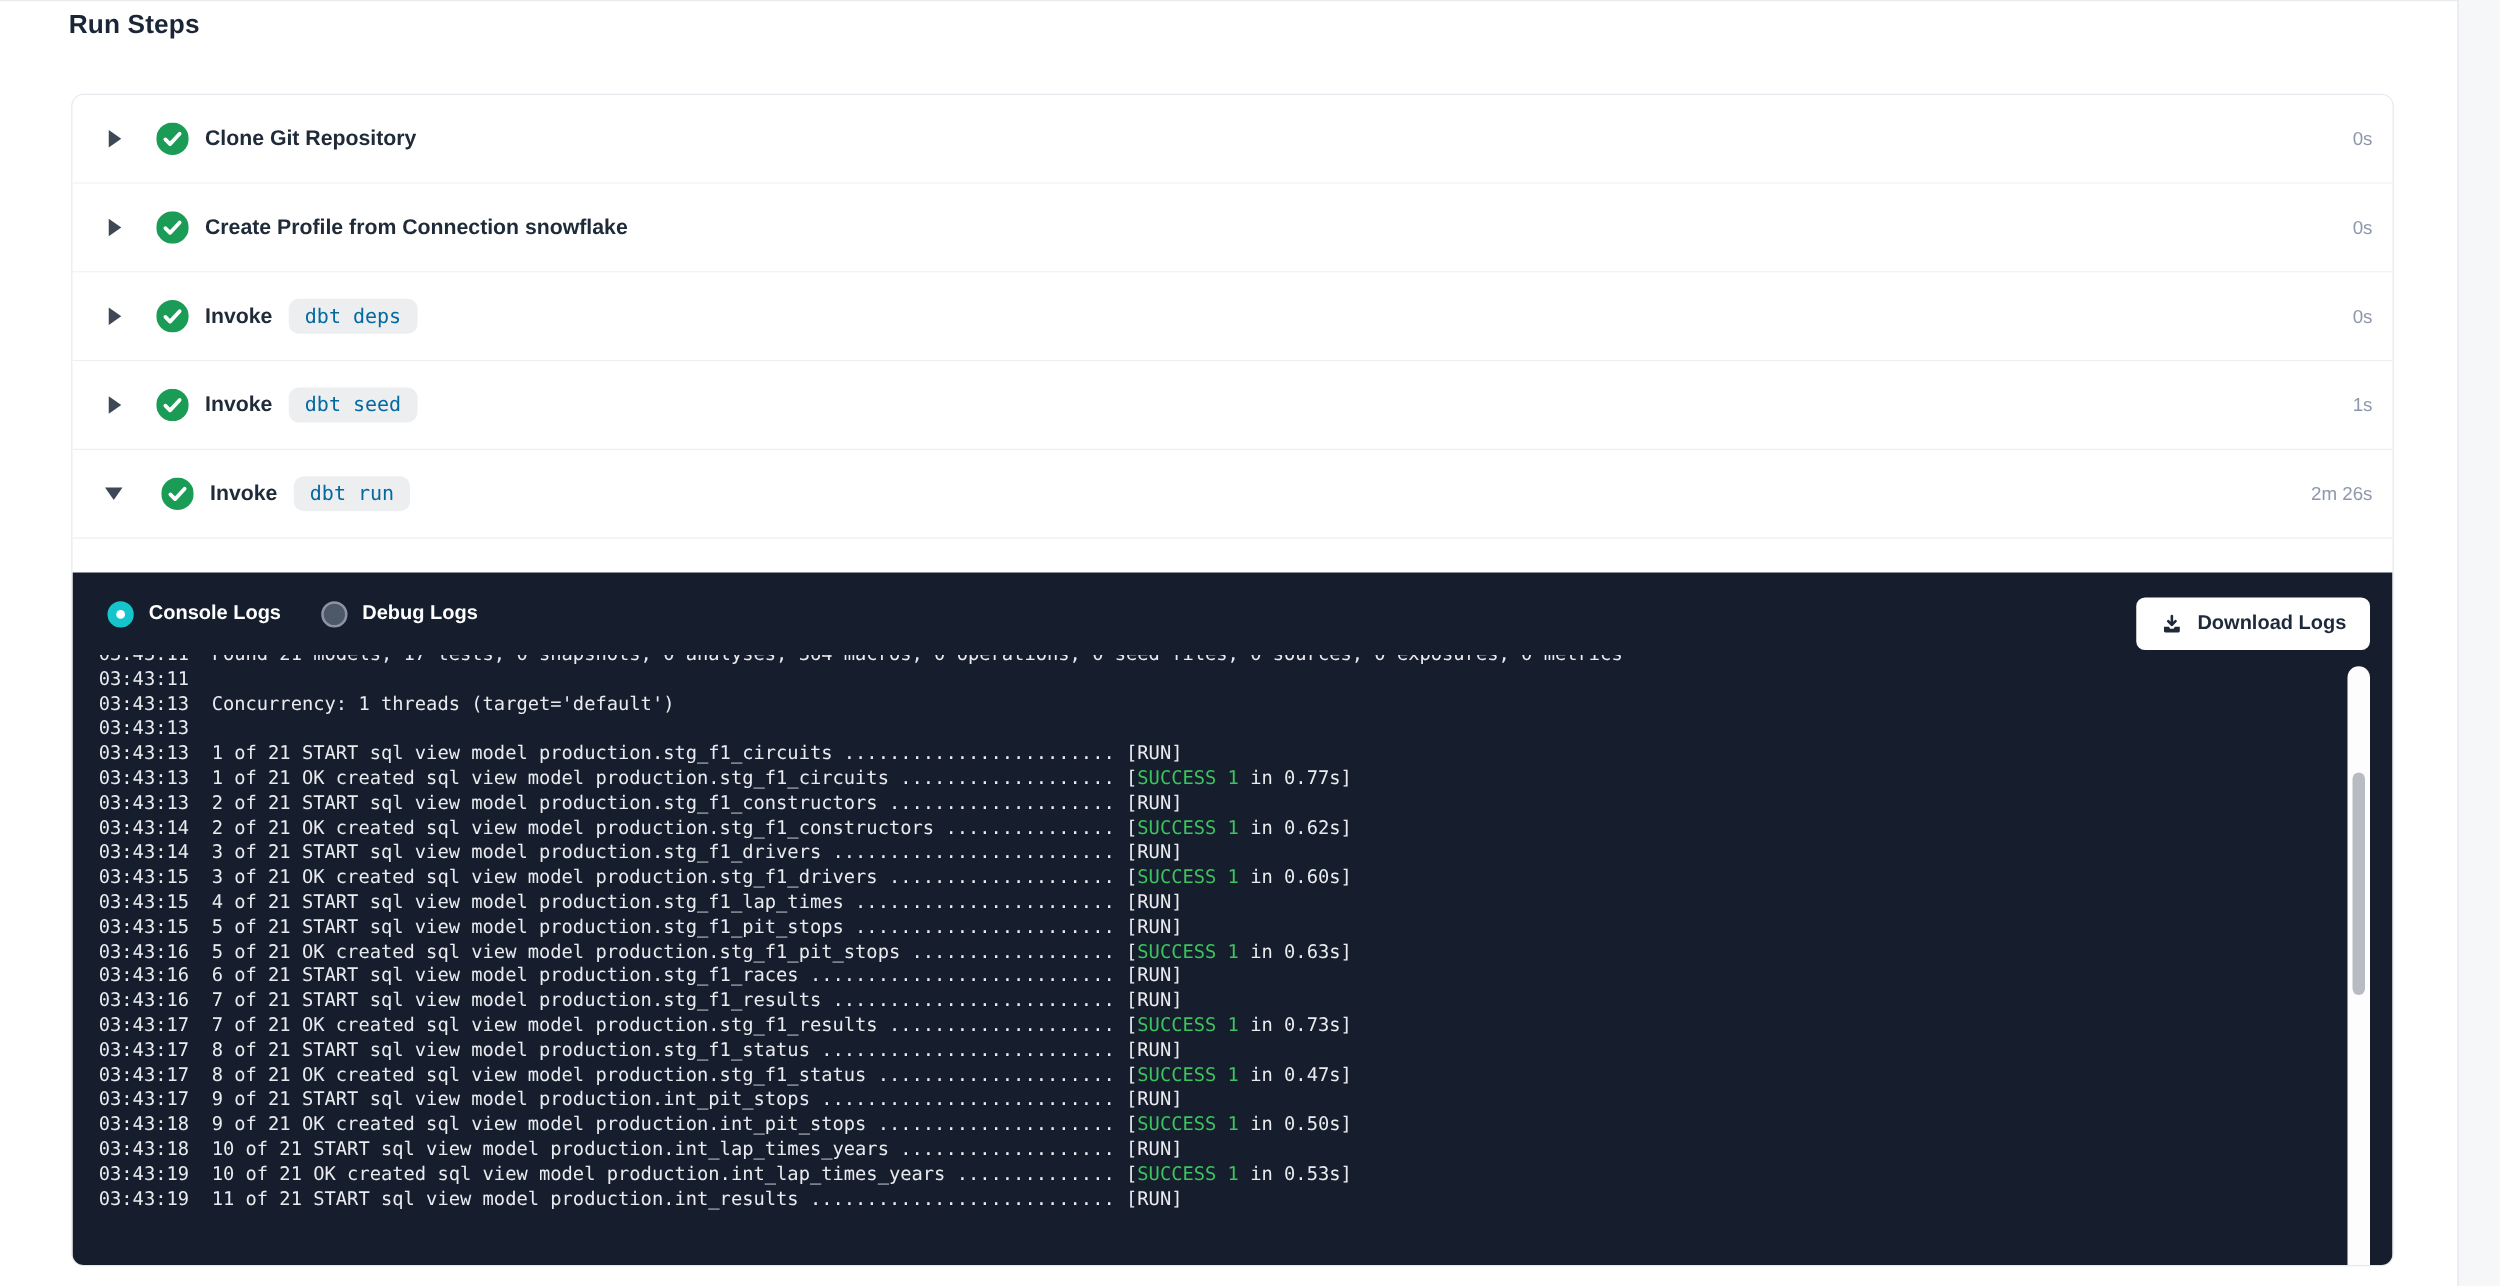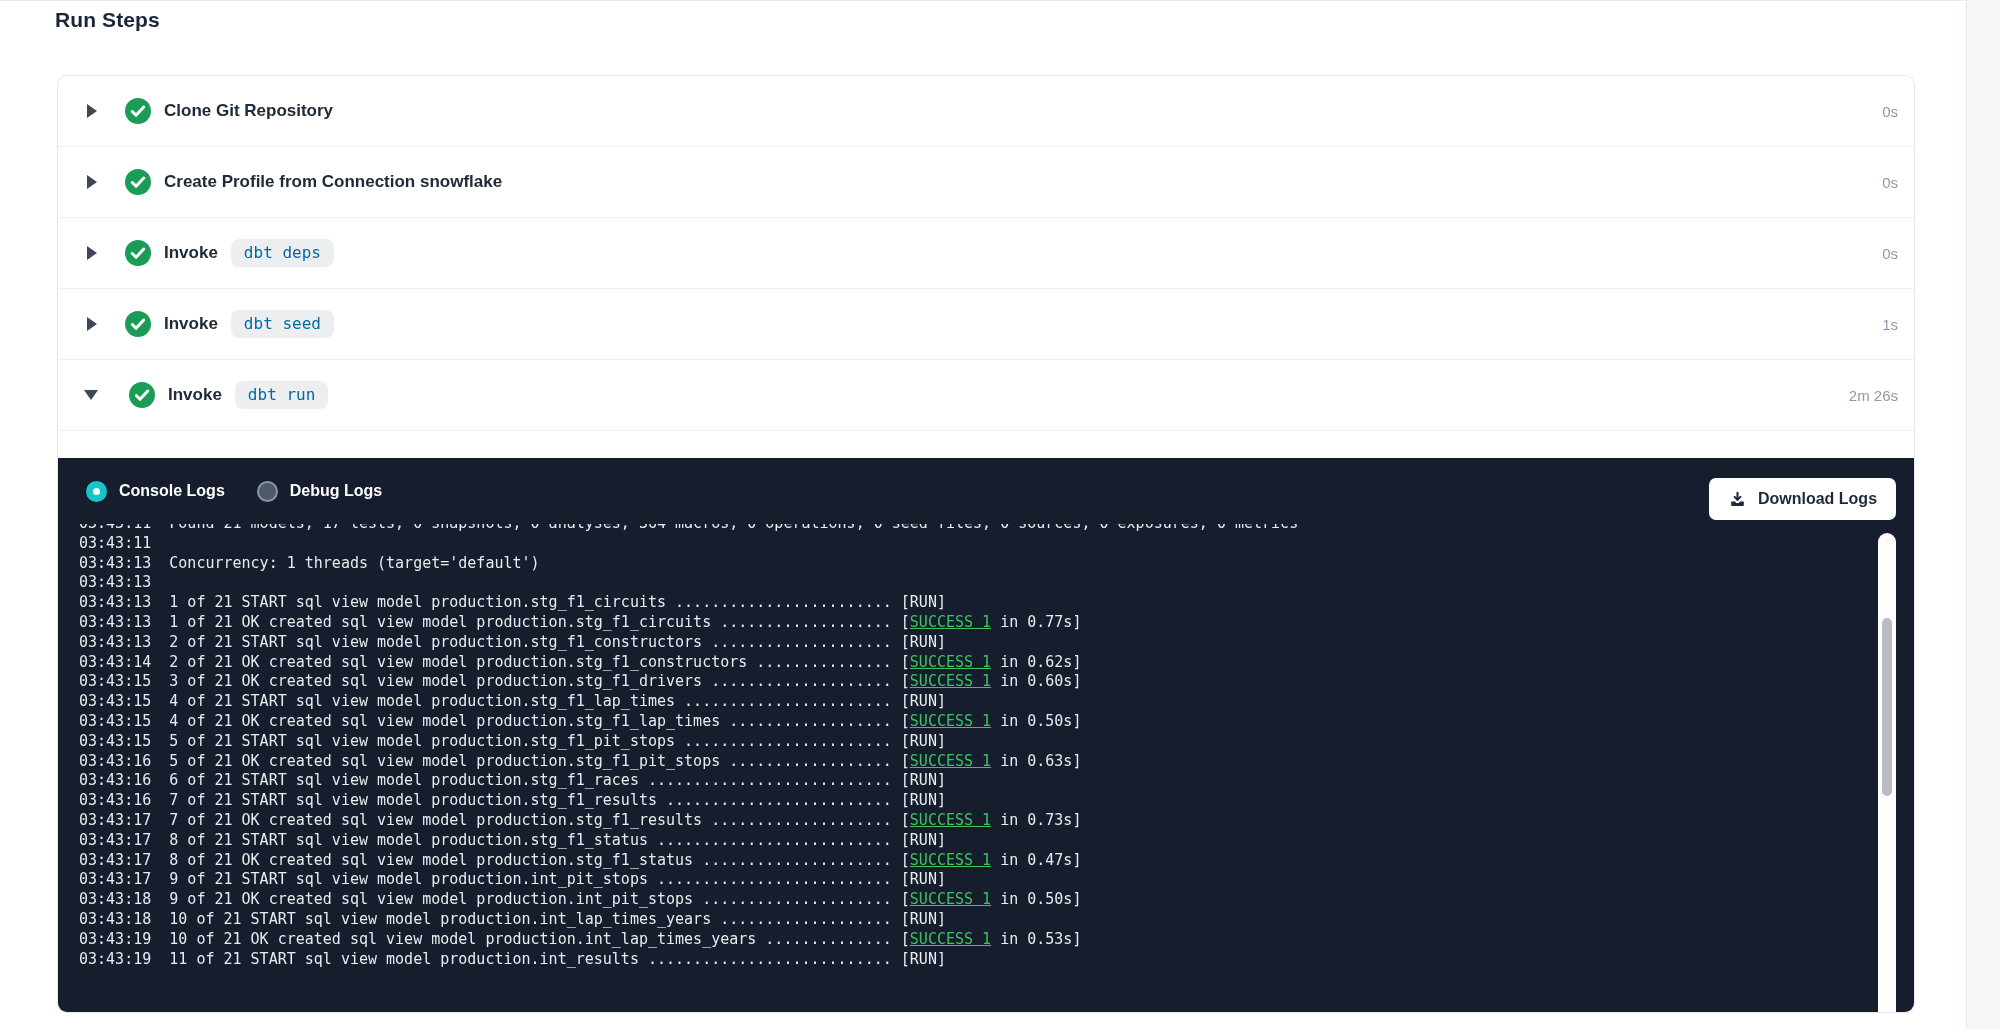--- a/index.html
+++ b/index.html
@@ -45,21 +45,21 @@
   .download-btn { position: absolute; top: 20px; right: 18px; height: 42px; width: 187px;
     background: #ffffff; border: none; border-radius: 7px; display: flex; align-items: center;
     justify-content: center; column-gap: 11px; cursor: pointer; }
   .download-btn span { font-size: 16px; font-weight: 700; color: #1e2a3a;
     font-family: "Liberation Sans", sans-serif; }
 
   .log-scroller { position: absolute; top: 66px; left: 0; right: 40px; bottom: 0; overflow: hidden; }
   .log-content { margin-top: -10px; padding-left: 21px; }
   .log-line { white-space: pre; font-family: "DejaVu Sans Mono", monospace; font-size: 15px;
     line-height: 19.8px; color: #e9ebee; }
-  .log-line .green { color: #3cc45e; text-decoration: underline; }
+  .log-line .green { color: #3cc45e; }
 
   .log-scrollbar-track { position: absolute; right: 18px; top: 75px; width: 18px; height: 492px;
     background: #fdfdfd; border-radius: 9px; }
   .log-scrollbar-thumb { position: absolute; left: 4px; top: 85px; width: 10px; height: 178px;
     background: #b8bcc2; border-radius: 5px; }
 </style>
 </head>
 <body>
 
 <div class="top-hairline"></div>
@@ -149,23 +149,23 @@
     <div class="log-scroller">
       <div class="log-content" id="log-lines">
           <div class="log-line"><span>03:43:11</span><span>  Found 21 models, 17 tests, 0 snapshots, 0 analyses, 364 macros, 0 operations, 0 seed files, 0 sources, 0 exposures, 0 metrics</span></div>
           <div class="log-line"><span>03:43:11</span></div>
           <div class="log-line"><span>03:43:13</span><span>  Concurrency: 1 threads (target='default')</span></div>
           <div class="log-line"><span>03:43:13</span></div>
           <div class="log-line"><span>03:43:13</span><span>  1 of 21 START sql view model production.stg_f1_circuits ........................</span><span> [RUN]</span></div>
           <div class="log-line"><span>03:43:13</span><span>  1 of 21 OK created sql view model production.stg_f1_circuits ...................</span><span> [</span><span class="green">SUCCESS 1</span><span> in 0.77s]</span></div>
           <div class="log-line"><span>03:43:13</span><span>  2 of 21 START sql view model production.stg_f1_constructors ....................</span><span> [RUN]</span></div>
           <div class="log-line"><span>03:43:14</span><span>  2 of 21 OK created sql view model production.stg_f1_constructors ...............</span><span> [</span><span class="green">SUCCESS 1</span><span> in 0.62s]</span></div>
+          <div class="log-line"><span>03:43:14</span><span>  3 of 21 START sql view model production.stg_f1_drivers .........................</span><span> [RUN]</span></div>
           <div class="log-line"><span>03:43:15</span><span>  3 of 21 OK created sql view model production.stg_f1_drivers ....................</span><span> [</span><span class="green">SUCCESS 1</span><span> in 0.60s]</span></div>
           <div class="log-line"><span>03:43:15</span><span>  4 of 21 START sql view model production.stg_f1_lap_times .......................</span><span> [RUN]</span></div>
-          <div class="log-line"><span>03:43:15</span><span>  4 of 21 OK created sql view model production.stg_f1_lap_times ..................</span><span> [</span><span class="green">SUCCESS 1</span><span> in 0.50s]</span></div>
           <div class="log-line"><span>03:43:15</span><span>  5 of 21 START sql view model production.stg_f1_pit_stops .......................</span><span> [RUN]</span></div>
           <div class="log-line"><span>03:43:16</span><span>  5 of 21 OK created sql view model production.stg_f1_pit_stops ..................</span><span> [</span><span class="green">SUCCESS 1</span><span> in 0.63s]</span></div>
           <div class="log-line"><span>03:43:16</span><span>  6 of 21 START sql view model production.stg_f1_races ...........................</span><span> [RUN]</span></div>
           <div class="log-line"><span>03:43:16</span><span>  7 of 21 START sql view model production.stg_f1_results .........................</span><span> [RUN]</span></div>
           <div class="log-line"><span>03:43:17</span><span>  7 of 21 OK created sql view model production.stg_f1_results ....................</span><span> [</span><span class="green">SUCCESS 1</span><span> in 0.73s]</span></div>
           <div class="log-line"><span>03:43:17</span><span>  8 of 21 START sql view model production.stg_f1_status ..........................</span><span> [RUN]</span></div>
           <div class="log-line"><span>03:43:17</span><span>  8 of 21 OK created sql view model production.stg_f1_status .....................</span><span> [</span><span class="green">SUCCESS 1</span><span> in 0.47s]</span></div>
           <div class="log-line"><span>03:43:17</span><span>  9 of 21 START sql view model production.int_pit_stops ..........................</span><span> [RUN]</span></div>
           <div class="log-line"><span>03:43:18</span><span>  9 of 21 OK created sql view model production.int_pit_stops .....................</span><span> [</span><span class="green">SUCCESS 1</span><span> in 0.50s]</span></div>
           <div class="log-line"><span>03:43:18</span><span>  10 of 21 START sql view model production.int_lap_times_years ...................</span><span> [RUN]</span></div>

